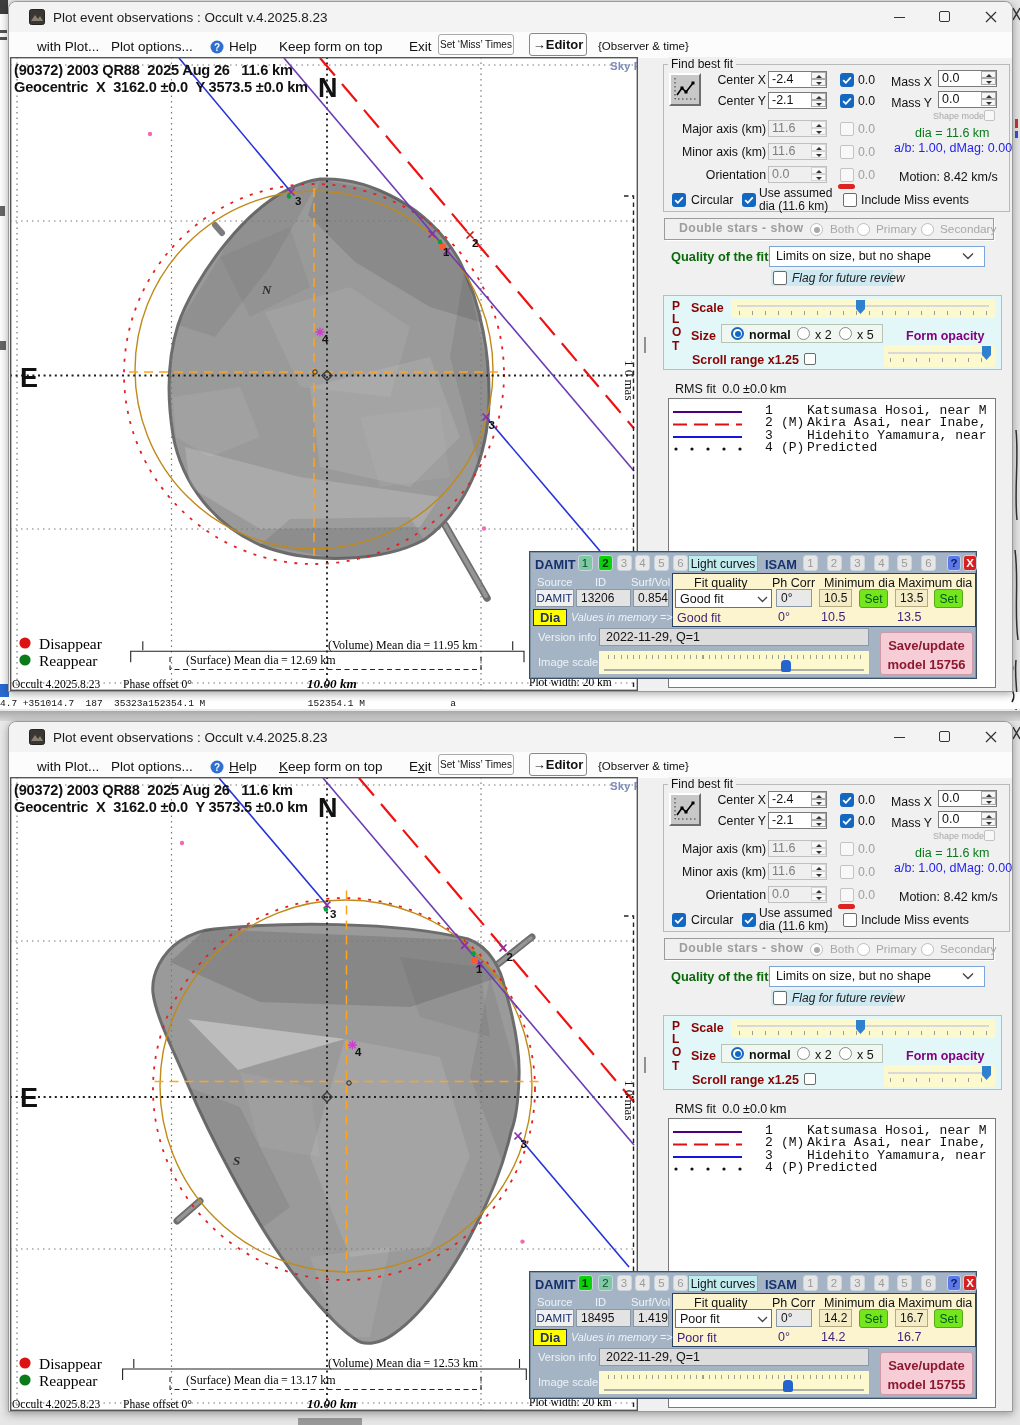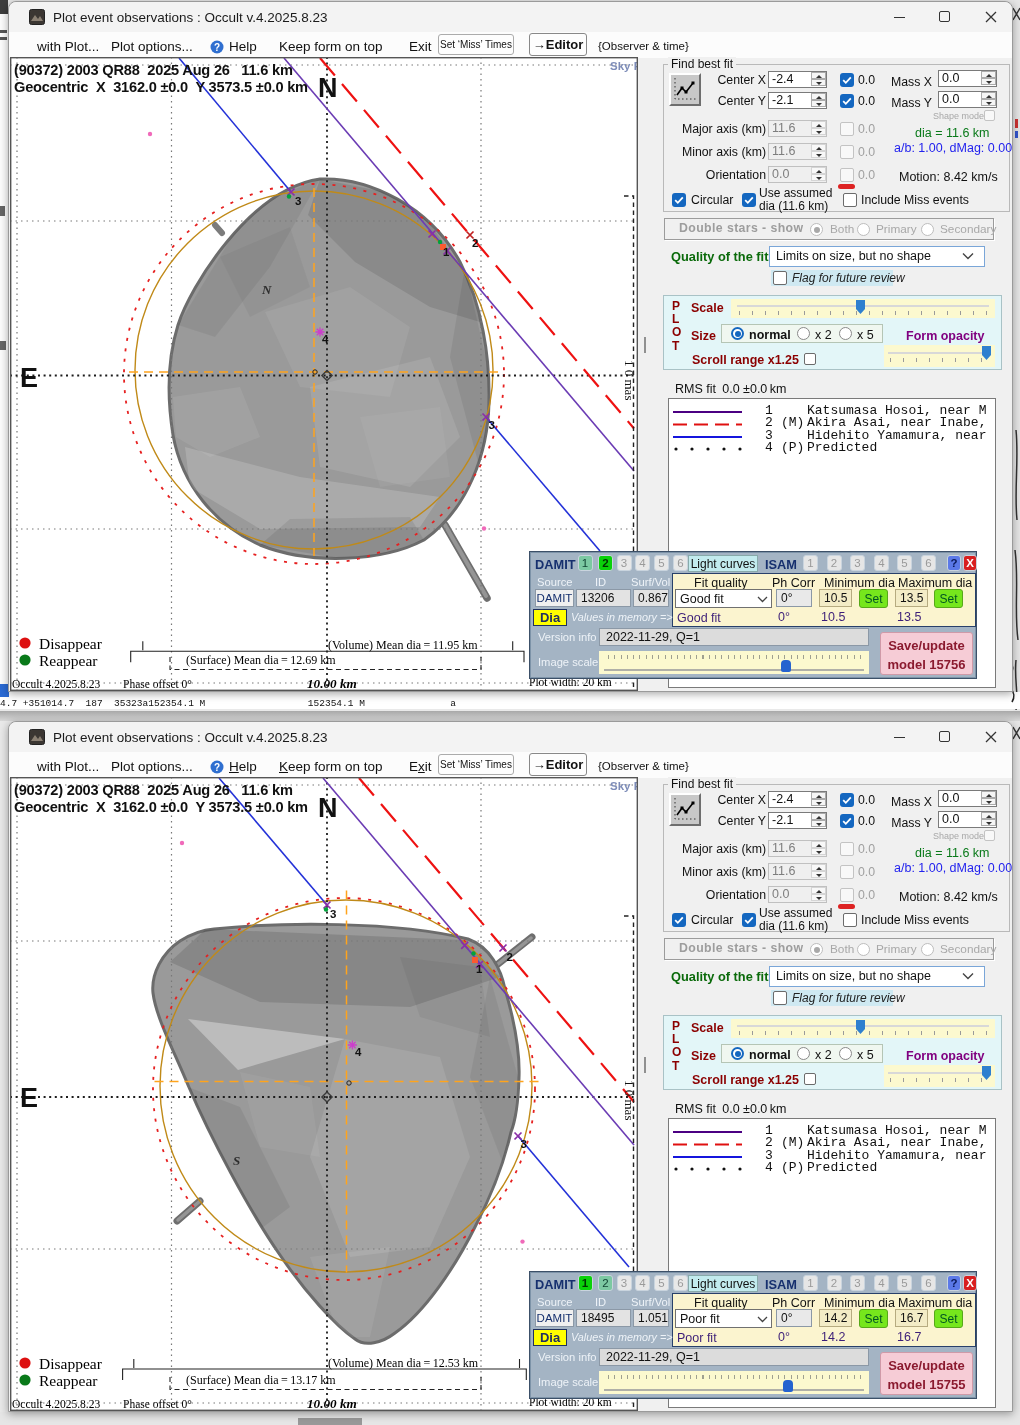--- a/index.html
+++ b/index.html
@@ -395,21 +395,21 @@
     <div class="dlab" style="left:7px;top:24px">Source</div>
     <div class="dlab" style="left:65px;top:24px">ID</div>
     <div class="dlab" style="left:101px;top:24px">Surf/Vol</div>
     <div class="abs" style="left:142px;top:21px;width:304px;height:54px;background:#fbf4cf;border:1px solid #28406a"></div>
     <div class="abs" style="left:164px;top:24px;font-size:12.5px;color:#111">Fit quality</div>
     <div class="abs" style="left:242px;top:24px;font-size:12.5px;color:#111">Ph Corr</div>
     <div class="abs" style="left:294px;top:24px;font-size:12.5px;color:#111">Minimum dia</div>
     <div class="abs" style="left:368px;top:24px;font-size:12.5px;color:#111">Maximum dia</div>
     <div class="dbx" style="left:5px;top:37px;width:39px;background:#f0f0f0;color:#16306e;text-align:center;padding-left:0;font-size:11.5px">DAMIT</div>
     <div class="dbx" style="left:46px;top:37px;width:55px">13206</div>
-    <div class="dbx" style="left:103px;top:37px;width:36px">0.867</div>
+    <div class="dbx" style="left:103px;top:37px;width:36px">0.854</div>
     <div class="abs" style="left:145px;top:37px;width:97px;height:19px;background:#fff;border:1px solid #707070;font-size:12.5px;color:#111;line-height:18px;padding-left:4px">Good fit</div>
     <svg class="abs" style="left:227px;top:44px" width="11" height="7">
       <path d="M1 1 L5.5 5.5 L10 1" stroke="#444" stroke-width="1.3" fill="none"></path>
     </svg>
     <div class="dbx" style="left:246px;top:37px;width:36px;background:#e9e9e9">0°</div>
     <div class="dbx" style="left:289px;top:37px;width:33px;background:#f3ecc6;border-color:#b6ab80">10.5</div>
     <div class="set" style="left:329px;top:37px">Set</div>
     <div class="dbx" style="left:365px;top:37px;width:33px;background:#f3ecc6;border-color:#b6ab80">13.5</div>
     <div class="set" style="left:404px;top:37px">Set</div>
     <div class="abs" style="left:3px;top:57px;width:34px;height:17px;background:#ffff00;border:1.5px solid #203060;font-size:13px;font-weight:bold;color:#203060;text-align:center;line-height:15px">Dia</div>
@@ -747,21 +747,21 @@
     <div class="dlab" style="left:7px;top:24px">Source</div>
     <div class="dlab" style="left:65px;top:24px">ID</div>
     <div class="dlab" style="left:101px;top:24px">Surf/Vol</div>
     <div class="abs" style="left:142px;top:21px;width:304px;height:54px;background:#fbf4cf;border:1px solid #28406a"></div>
     <div class="abs" style="left:164px;top:24px;font-size:12.5px;color:#111">Fit quality</div>
     <div class="abs" style="left:242px;top:24px;font-size:12.5px;color:#111">Ph Corr</div>
     <div class="abs" style="left:294px;top:24px;font-size:12.5px;color:#111">Minimum dia</div>
     <div class="abs" style="left:368px;top:24px;font-size:12.5px;color:#111">Maximum dia</div>
     <div class="dbx" style="left:5px;top:37px;width:39px;background:#f0f0f0;color:#16306e;text-align:center;padding-left:0;font-size:11.5px">DAMIT</div>
     <div class="dbx" style="left:46px;top:37px;width:55px">18495</div>
-    <div class="dbx" style="left:103px;top:37px;width:36px">1.051</div>
+    <div class="dbx" style="left:103px;top:37px;width:36px">1.419</div>
     <div class="abs" style="left:145px;top:37px;width:97px;height:19px;background:#fff;border:1px solid #707070;font-size:12.5px;color:#111;line-height:18px;padding-left:4px">Poor fit</div>
     <svg class="abs" style="left:227px;top:44px" width="11" height="7">
       <path d="M1 1 L5.5 5.5 L10 1" stroke="#444" stroke-width="1.3" fill="none"></path>
     </svg>
     <div class="dbx" style="left:246px;top:37px;width:36px;background:#e9e9e9">0°</div>
     <div class="dbx" style="left:289px;top:37px;width:33px;background:#f3ecc6;border-color:#b6ab80">14.2</div>
     <div class="set" style="left:329px;top:37px">Set</div>
     <div class="dbx" style="left:365px;top:37px;width:33px;background:#f3ecc6;border-color:#b6ab80">16.7</div>
     <div class="set" style="left:404px;top:37px">Set</div>
     <div class="abs" style="left:3px;top:57px;width:34px;height:17px;background:#ffff00;border:1.5px solid #203060;font-size:13px;font-weight:bold;color:#203060;text-align:center;line-height:15px">Dia</div>

